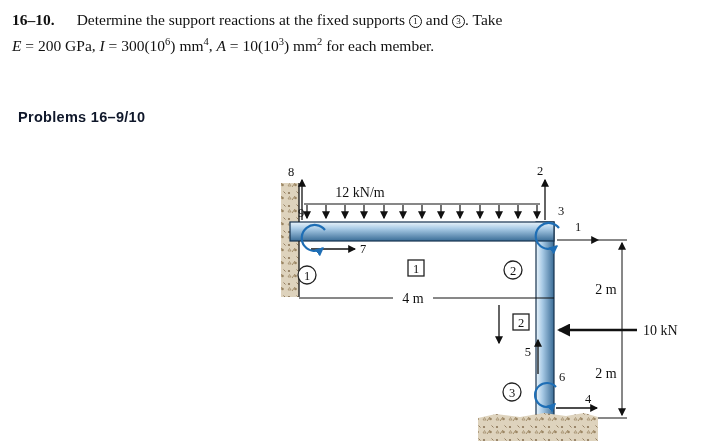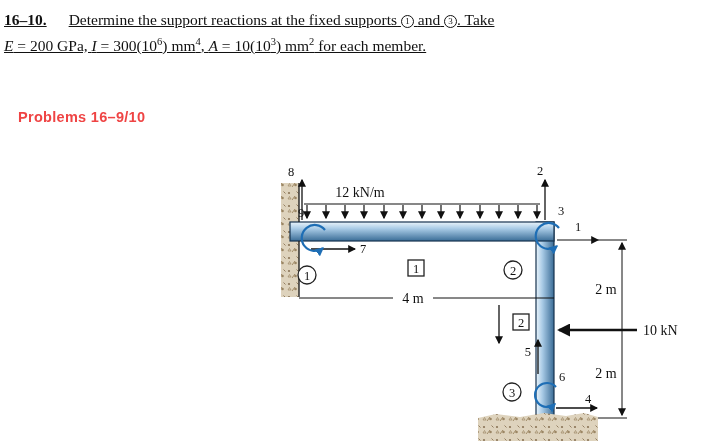--- a/index.html
+++ b/index.html
@@ -6,37 +6,37 @@
   html, body { margin: 0; padding: 0; }
   body {
     width: 710px; height: 442px;
     background: #ffffff;
     position: relative;
     overflow: hidden;
     font-family: "Liberation Serif", "DejaVu Serif", serif;
     color: #111;
   }
   .problem {
-    position: absolute; left: 4px; top: 7px; width: 680px;
-    font-size: 15.5px; line-height: 26px; text-decoration: underline;
+    position: absolute; left: 12px; top: 7px; width: 680px;
+    font-size: 15.5px; line-height: 26px;
   }
   .pnum { font-weight: bold; margin-right: 22px; }
   .pline2 { }
   .var { font-style: italic; }
   sup { font-size: 10.5px; line-height: 0; }
   .circ {
     display: inline-flex; align-items: center; justify-content: center;
     width: 13px; height: 13px; border: 1px solid #111; border-radius: 50%;
     font-size: 9px; line-height: 1; vertical-align: 1px;
   }
   .section-label {
     position: absolute; left: 18px; top: 109px;
     font-family: "Liberation Sans", "DejaVu Sans", sans-serif;
     font-weight: bold; font-size: 14.5px; letter-spacing: 0.3px;
-    color: #ef4444;
+    color: #0f172a;
   }
   svg.diagram { position: absolute; left: 0; top: 150px; }
   .dlbl { font-family: "Liberation Serif", "DejaVu Serif", serif; font-size: 14px; fill: #111; }
   .nlbl { font-family: "Liberation Serif", "DejaVu Serif", serif; font-size: 12.5px; fill: #111; }
 </style>
 </head>
 <body>
 
 <div class="problem">
   <div class="pline"><span class="pnum">16–10.</span><span>Determine the support reactions at the fixed supports</span>

